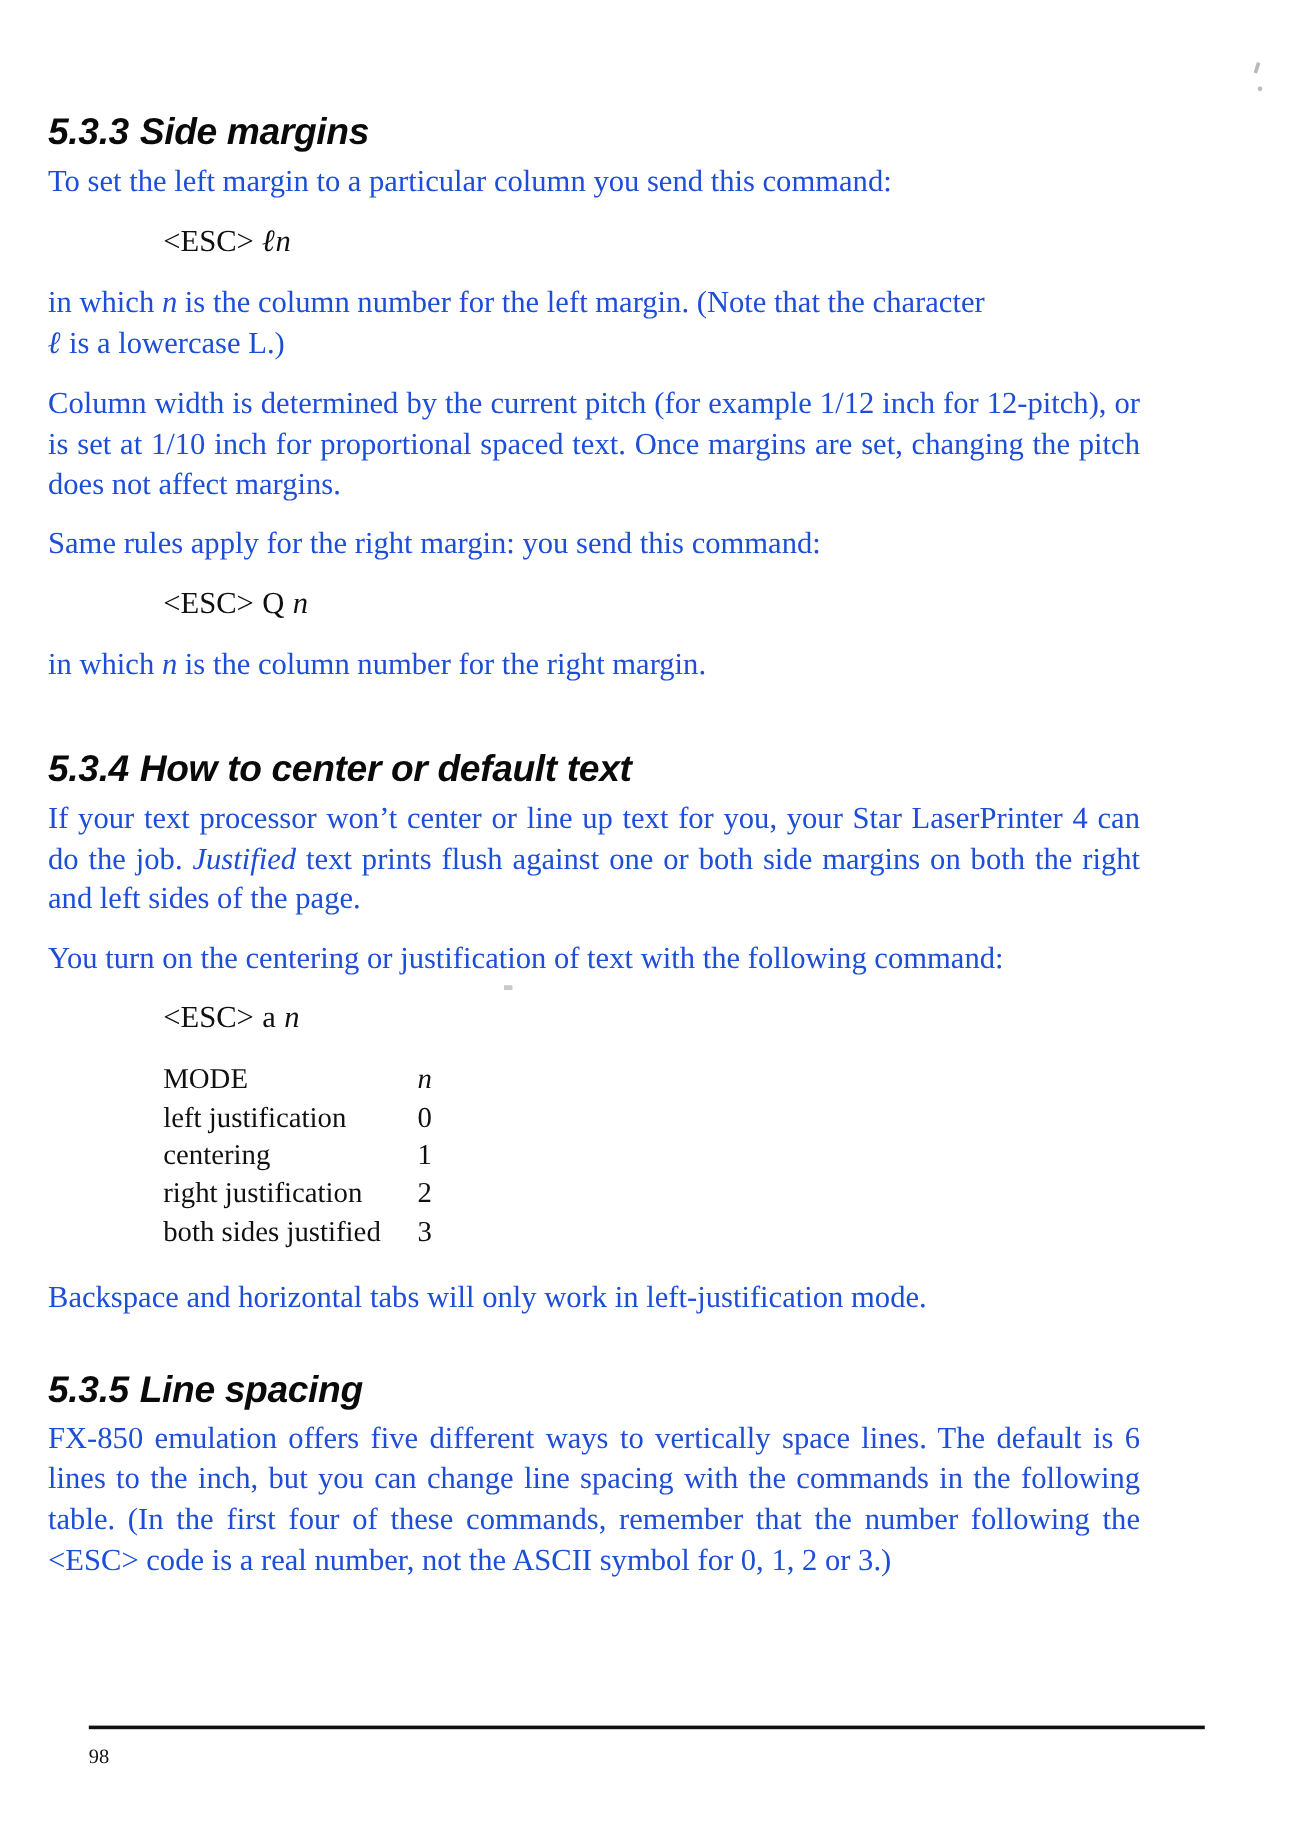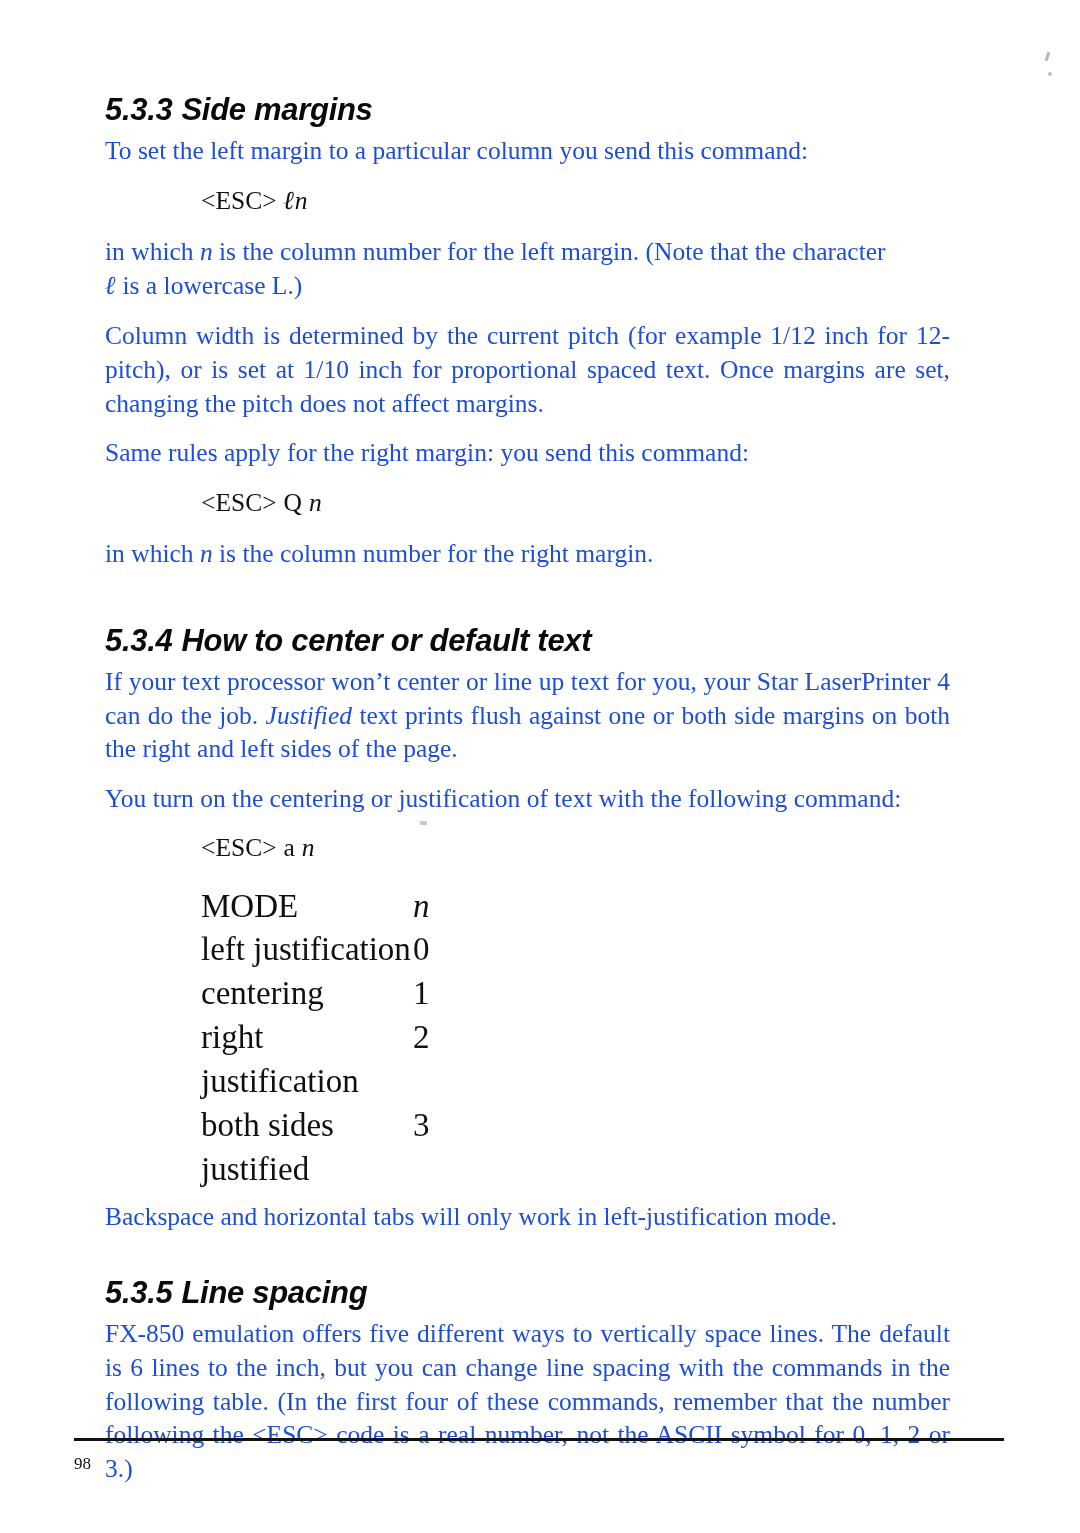--- a/index.html
+++ b/index.html
@@ -14,21 +14,21 @@
     font-family: "Liberation Serif", serif;
     color: #101010;
     overflow: hidden;
   }
   .page {
     position: absolute;
     left: 0; top: 0;
     width: 1080px;
     height: 1533px;
     box-sizing: border-box;
-    padding: 92px 130px 0 105px;
+    padding: 92px 130px 0 40px;
   }
   h2.heading {
     font-family: "Liberation Sans", sans-serif;
     font-weight: bold;
     font-style: italic;
     font-size: 31px;
     letter-spacing: -0.3px;
     margin: 0 0 6px 0;
     color: #0a0a0a;
   }
@@ -51,22 +51,22 @@
     white-space: nowrap;
   }
   .ital { font-style: italic; }
   .slash {
     font-style: italic;
     font-weight: bold;
     font-size: 26px;
   }
   .sp { display: inline-block; width: 7px; }
   .table-block {
-    margin: 20px 0 8px 96px;
-    font-size: 33px;
+    margin: 20px 0 20px 96px;
+    font-size: 24px;
     line-height: 1.33;
   }
   .trow {
     display: flex;
   }
   .tcell-mode {
     width: 212px;
   }
   .tcell-n {
     width: 60px;

